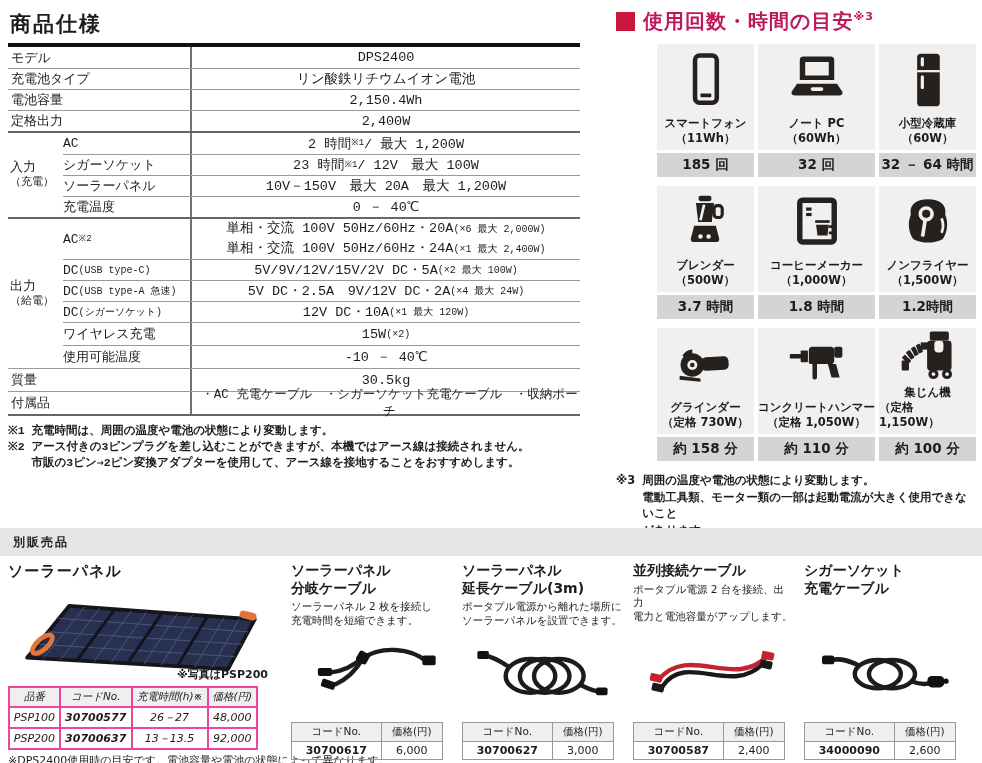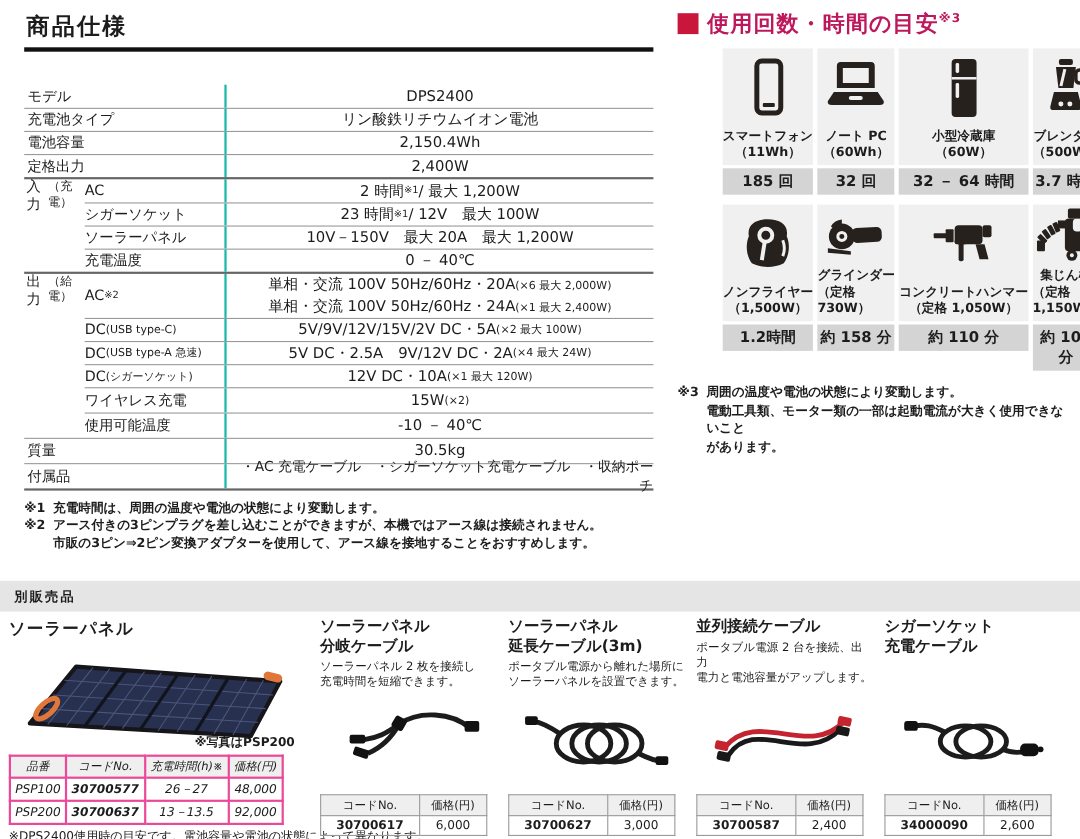--- a/index.html
+++ b/index.html
@@ -1,49 +1,49 @@
 <!DOCTYPE html>
 <html><head>
 <meta charset="utf-8">
 <style>
   * { box-sizing:border-box; margin:0; padding:0; }
   html,body { width:982px; height:763px; }
   body { background:#fff; font-family:"DejaVu Sans","Liberation Sans",sans-serif; color:#1c1c1c; position:relative; overflow:hidden; }
 
   
-  .spec { position:absolute; left:22px; top:10px; width:572px; }
+  .spec { position:absolute; left:8px; top:10px; width:572px;font-family:Liberation Mono, monospace; }
   .spec-title { font-size:21px; font-weight:700; letter-spacing:2px; padding:0 0 5px 2px; border-bottom:4px solid #111; }
   .stable { border-bottom:2px solid #666; }
   .srow { display:flex; align-items:stretch; border-top:1px solid #999; }
-  .srow.first { border-top:none;margin-top:30px; }
+  .srow.first { border-top:none; }
   .heavy { border-top:2px solid #666 !important; }
   .lbl { width:182px; display:flex; align-items:center; padding-left:3px; font-size:13px; }
-  .val { flex:1; border-left:2px solid #14b8a6; display:flex; align-items:center; justify-content:center; font-size:13.5px; text-align:right; }
+  .val { flex:1; border-left:2px solid #737373; display:flex; align-items:center; justify-content:center; font-size:13.5px; text-align:center; }
   .val.left { justify-content:flex-start; padding-left:7px; font-size:12.5px; }
   .h21 { height:21px; } .h23 { height:23px; } .h40 { height:40px; }
   .grow { display:flex; border-top:1px solid #999; }
-  .glabel { width:55px; display:flex; justify-content:center; font-size:13px; padding-left:2px; line-height:1.25; }
+  .glabel { width:55px; display:flex; flex-direction:column; justify-content:center; font-size:13px; padding-left:2px; line-height:1.25; }
   .glabel .l2 { font-size:11px; }
   .gsub { flex:1; display:flex; flex-direction:column; }
   .gsubrow { display:flex; border-top:1px solid #999; }
   .gsubrow.first { border-top:none; }
   .gsublbl { width:127px; display:flex; align-items:center; font-size:13px; }
   .sm { font-size:10px; }
   .sup { font-size:9px; vertical-align:super; line-height:1; }
   .vcol { flex-direction:column; justify-content:center; align-items:center; line-height:1.5; }
   .footnotes { margin-top:7px; font-size:11.5px; line-height:1.4; font-weight:600; }
   .fnote { display:flex; gap:7px; }
   .fnote .mark { white-space:nowrap; }
 
   
   .usage { position:absolute; left:616px; top:8px; width:360px; }
   .usage-title { display:flex; align-items:flex-start; gap:8px; color:#be185d; font-weight:700; font-size:20px; letter-spacing:1px; }
   .usage-title .sq { width:19px; height:19px; background:#c9173c; margin-top:4px; flex:none; }
   .usage-title .tsup { font-size:11px; margin-top:0; }
-  .cards { margin-top:9px; display:grid; grid-template-columns:repeat(5,1fr); column-gap:4px; row-gap:9px;margin-left:41px; }
+  .cards { margin-top:9px; display:grid; grid-template-columns:repeat(3,1fr); column-gap:4px; row-gap:9px;margin-left:41px; }
   .card-top { background:#f0f0f0; height:106px; display:flex; flex-direction:column; align-items:center; justify-content:flex-end; padding-bottom:4px; }
   .card-icon { flex:1; display:flex; align-items:center; justify-content:center; color:#27211e; }
   .card-name { font-size:11.5px; font-weight:600; white-space:nowrap; }
   .card-watt { font-size:11.5px; font-weight:600; }
   .card-val { margin-top:3px; background:#d4d4d4; text-align:center; font-size:13.5px; font-weight:600; padding:3px 0; }
   .usage-note { margin-top:11px; font-size:11.5px; line-height:1.45; display:flex; gap:7px; font-weight:600; }
 
   
   .bottom { position:absolute; left:0; top:528px; width:982px; }
   .bottom-bar { background:#e5e5e5; height:28px; display:flex; align-items:center; padding-left:13px; font-size:12px; font-weight:700; letter-spacing:2px; }

